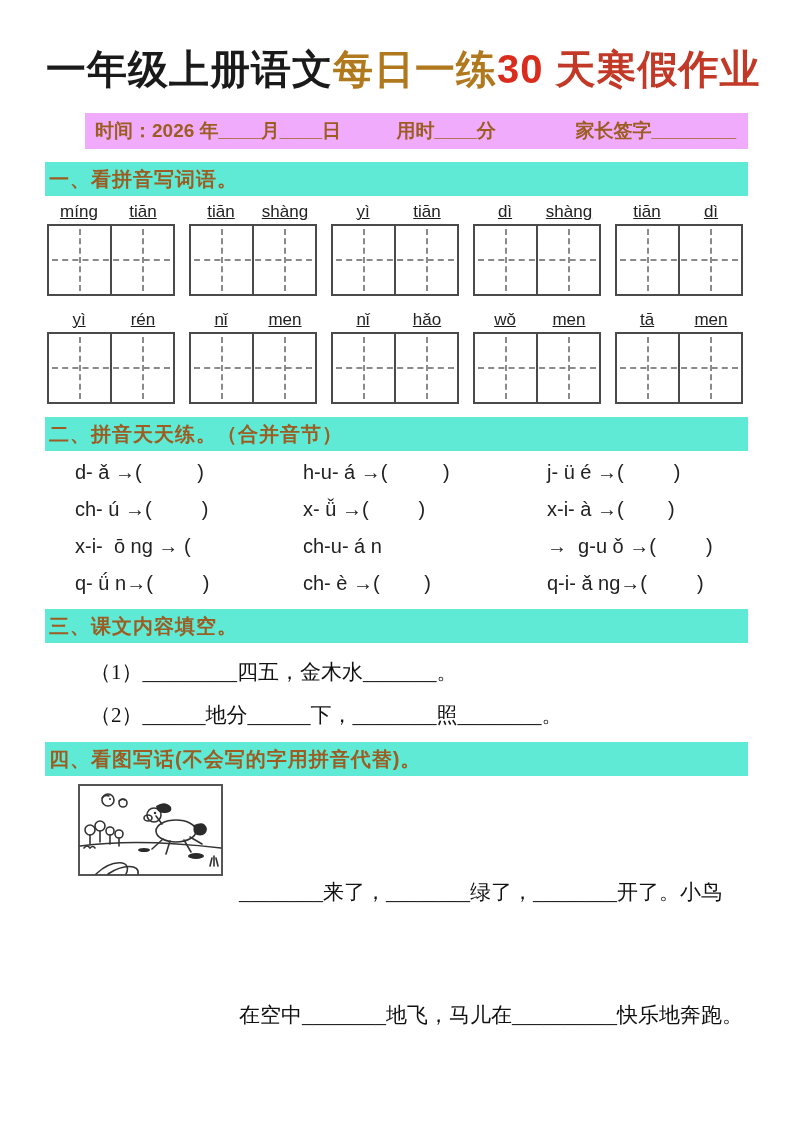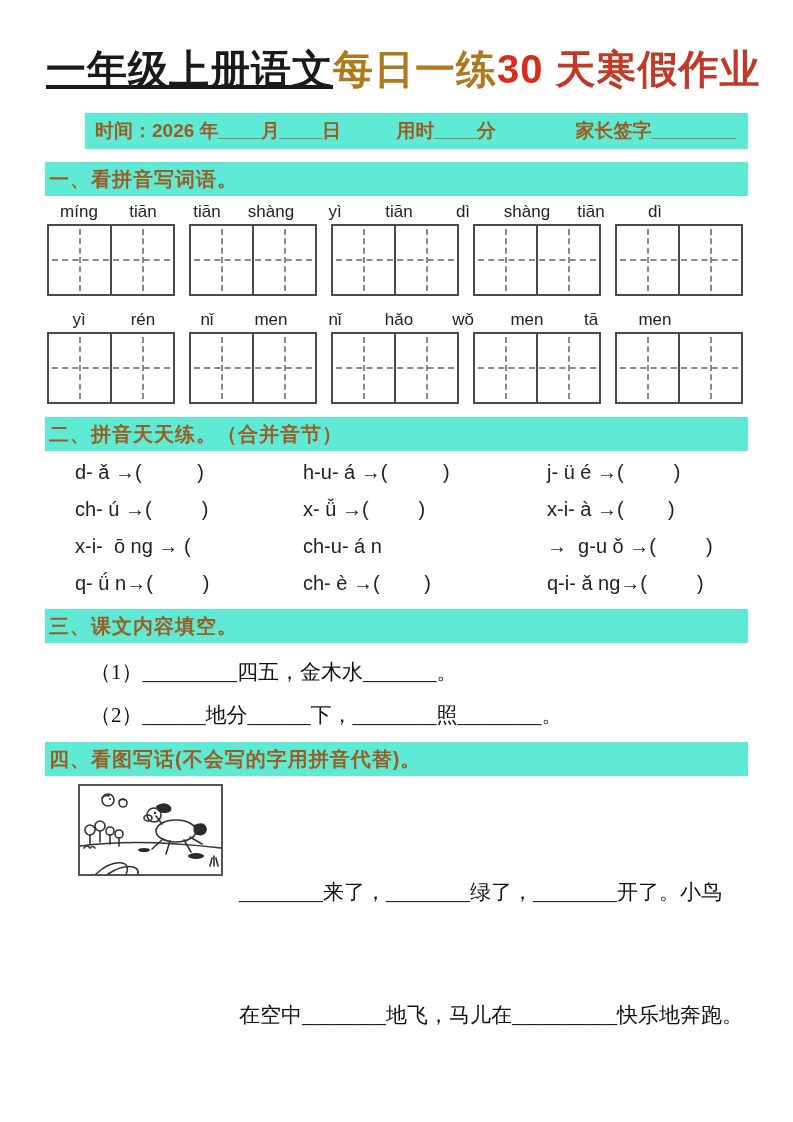--- a/index.html
+++ b/index.html
@@ -3,34 +3,34 @@
 <meta charset="utf-8">
 <style>
   html,body{margin:0;padding:0;background:#ffffff;}
   .page{
     width:793px;height:1122px;overflow:hidden;position:relative;
     background:#ffffff;font-family:"Liberation Sans",sans-serif;color:#1a1a1a;
   }
   
   .title{padding-top:42px;margin:0 46px;font-size:40px;font-weight:900;
          letter-spacing:1px;white-space:nowrap;font-family:"Liberation Sans",sans-serif;}
-  .title .t-black{color:#1a1a1a;text-decoration:underline;}
+  .title .t-black{color:#1a1a1a;}
   .title .t-gold{color:#b0791e;}
   .title .t-num{color:#d92c1d;}
   .title .t-red{color:#c23a27;}
   
-  .meta{margin:16px 45px 0 85px;background:#5eead4;color:#9c5c22;font-weight:bold;
+  .meta{margin:16px 45px 0 85px;background:#f0abfc;color:#9c5c22;font-weight:bold;
         font-size:19px;padding:5px 12px 5px 10px;display:flex;white-space:pre;}
   .meta .m-time{width:320px;}
   .meta .m-dur{width:190px;}
   
   .band{margin:13px 45px 0;background:#5eead4;color:#9c5c22;font-weight:bold;
         font-size:20px;padding:4px 10px 3px 4px;letter-spacing:1px;}
   
-  .pinyin-row{display:flex;margin:6px 47px 0;}
+  .pinyin-row{display:flex;gap:14px;margin:6px 47px 0;text-decoration:underline;}
   .pinyin-row .grp{width:128px;display:flex;}
   .pinyin-row .grp span{flex:1;text-align:center;font-size:17px;color:#222;}
   .box-row{display:flex;gap:14px;margin:2px 47px 0;}
   .bgroup{width:128px;height:72px;border:2px solid #4a4a4a;box-sizing:border-box;
           position:relative;display:flex;background:#fff;}
   .bgroup .cell{flex:1;position:relative;}
   .bgroup .cell + .cell{border-left:2px solid #4a4a4a;}
   .bgroup .cell::before{content:"";position:absolute;left:50%;top:3px;bottom:3px;
           border-left:2px dashed #8a8a8a;margin-left:-1px;}
   .bgroup::after{content:"";position:absolute;left:3px;right:3px;top:50%;

